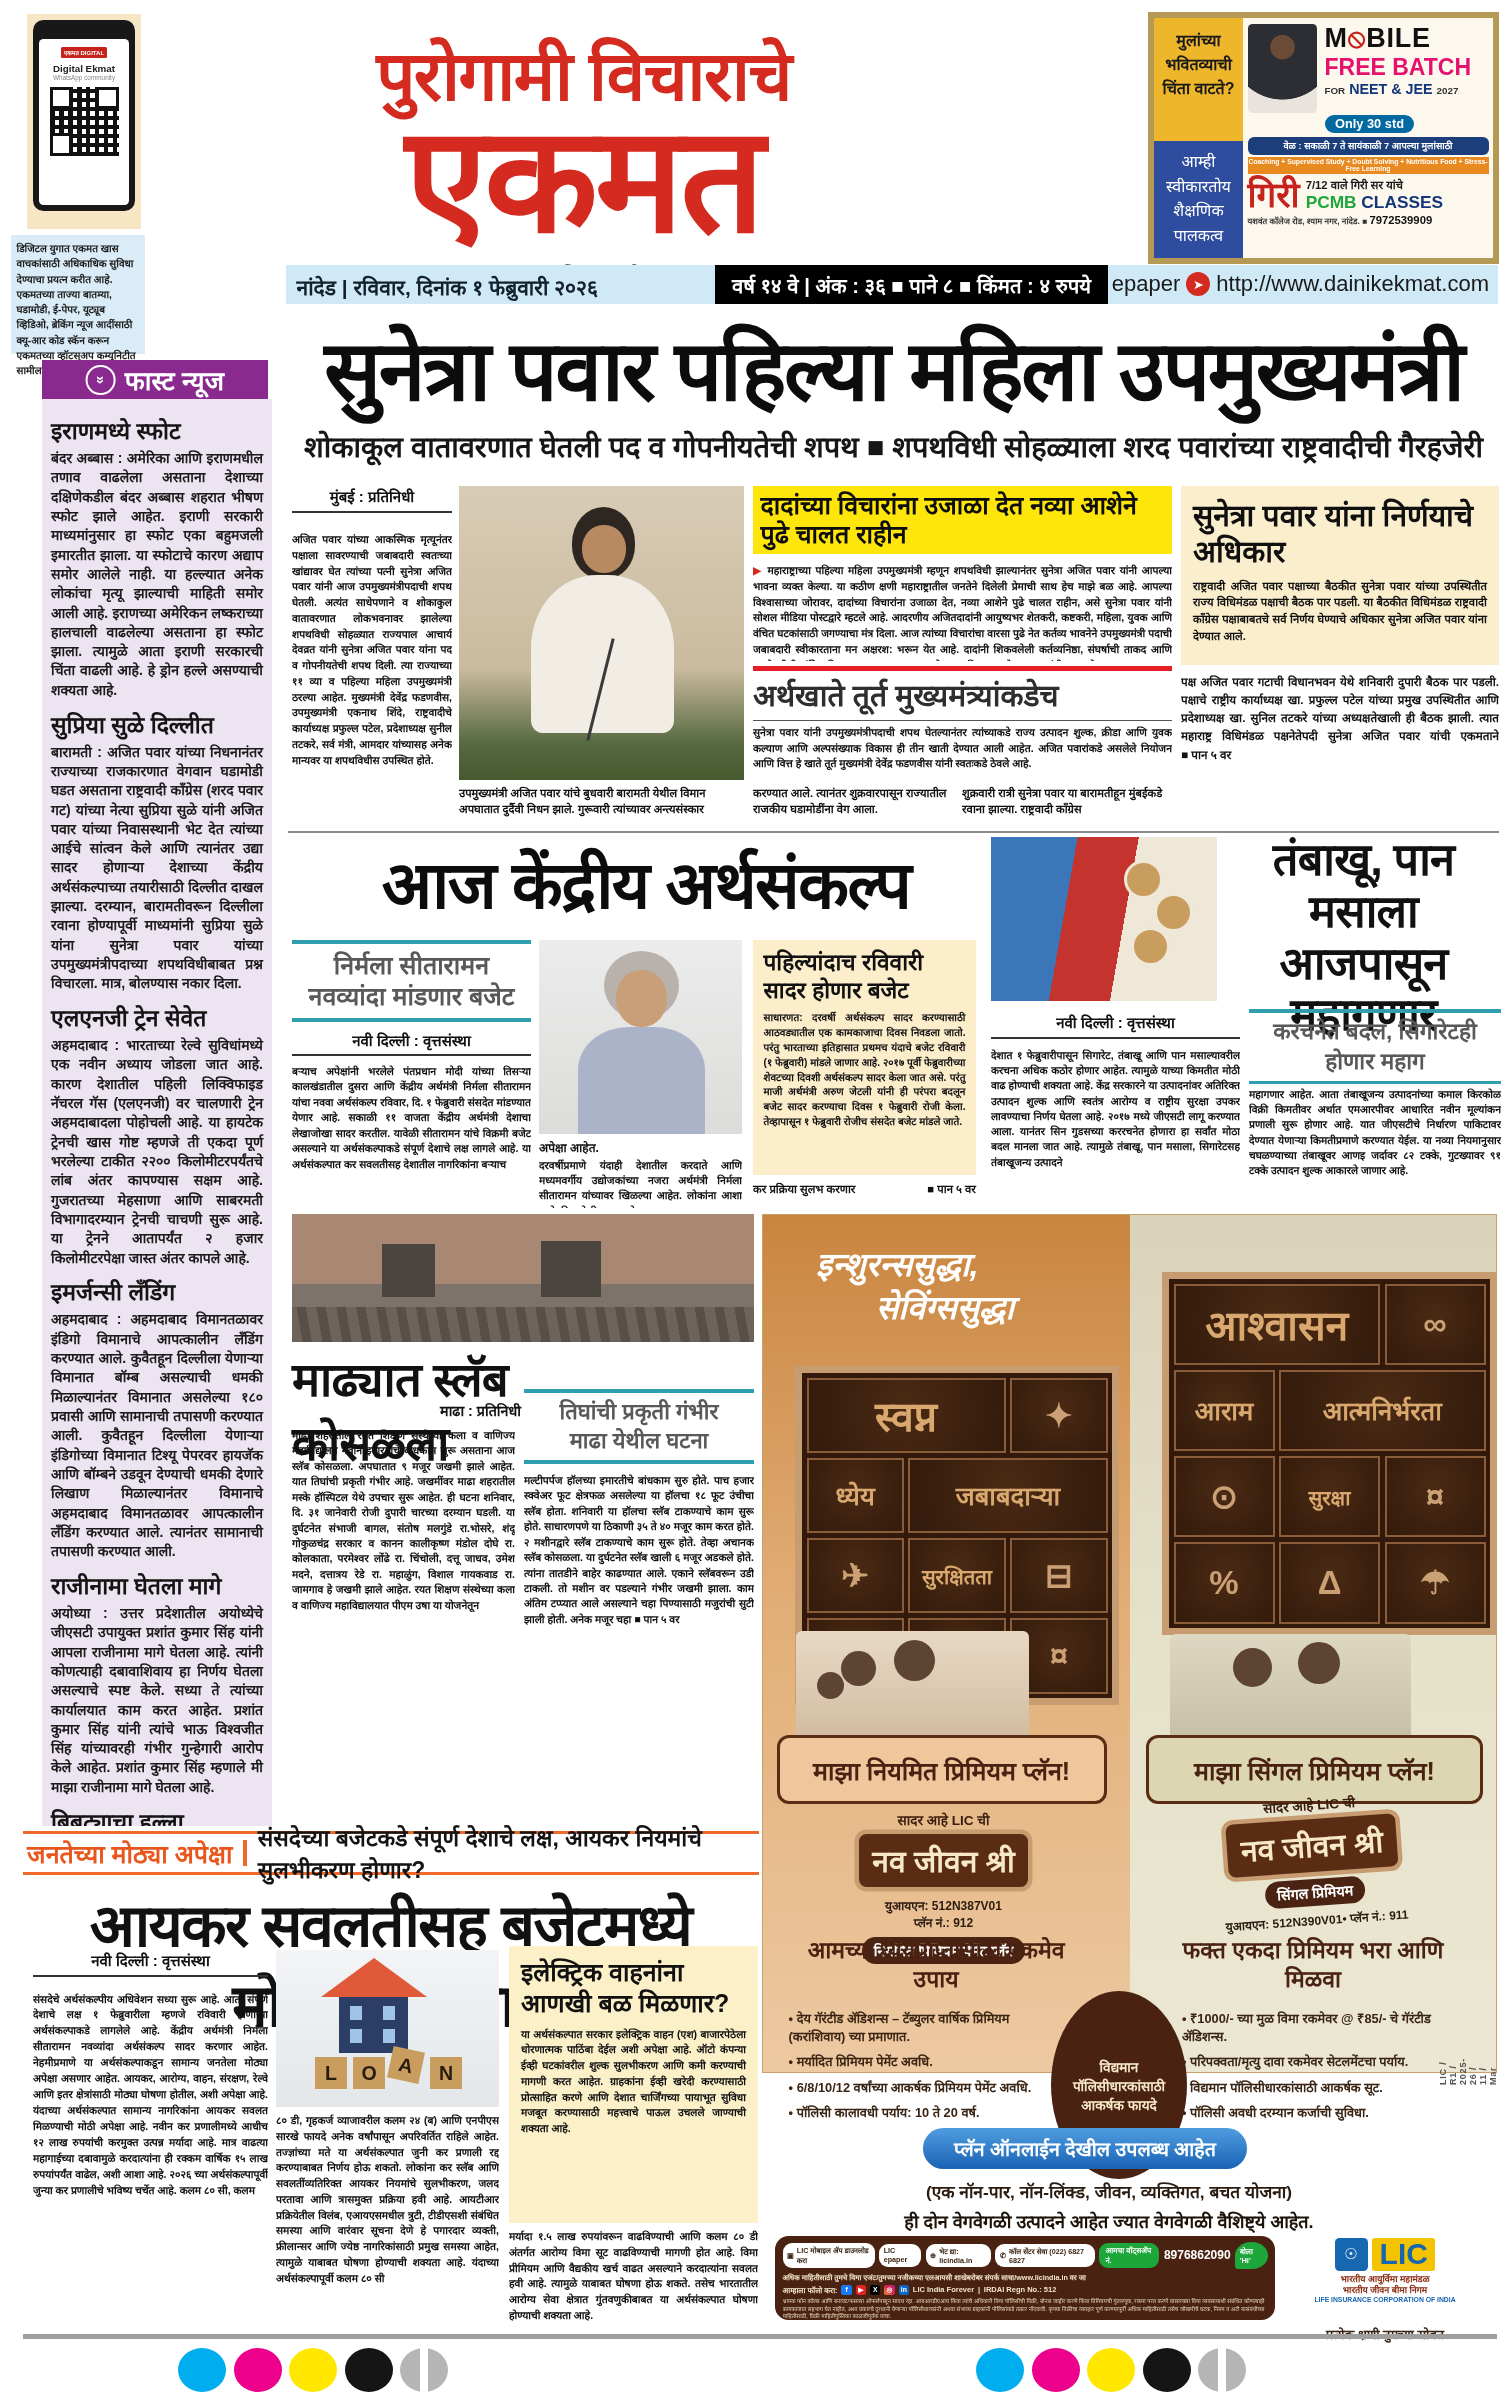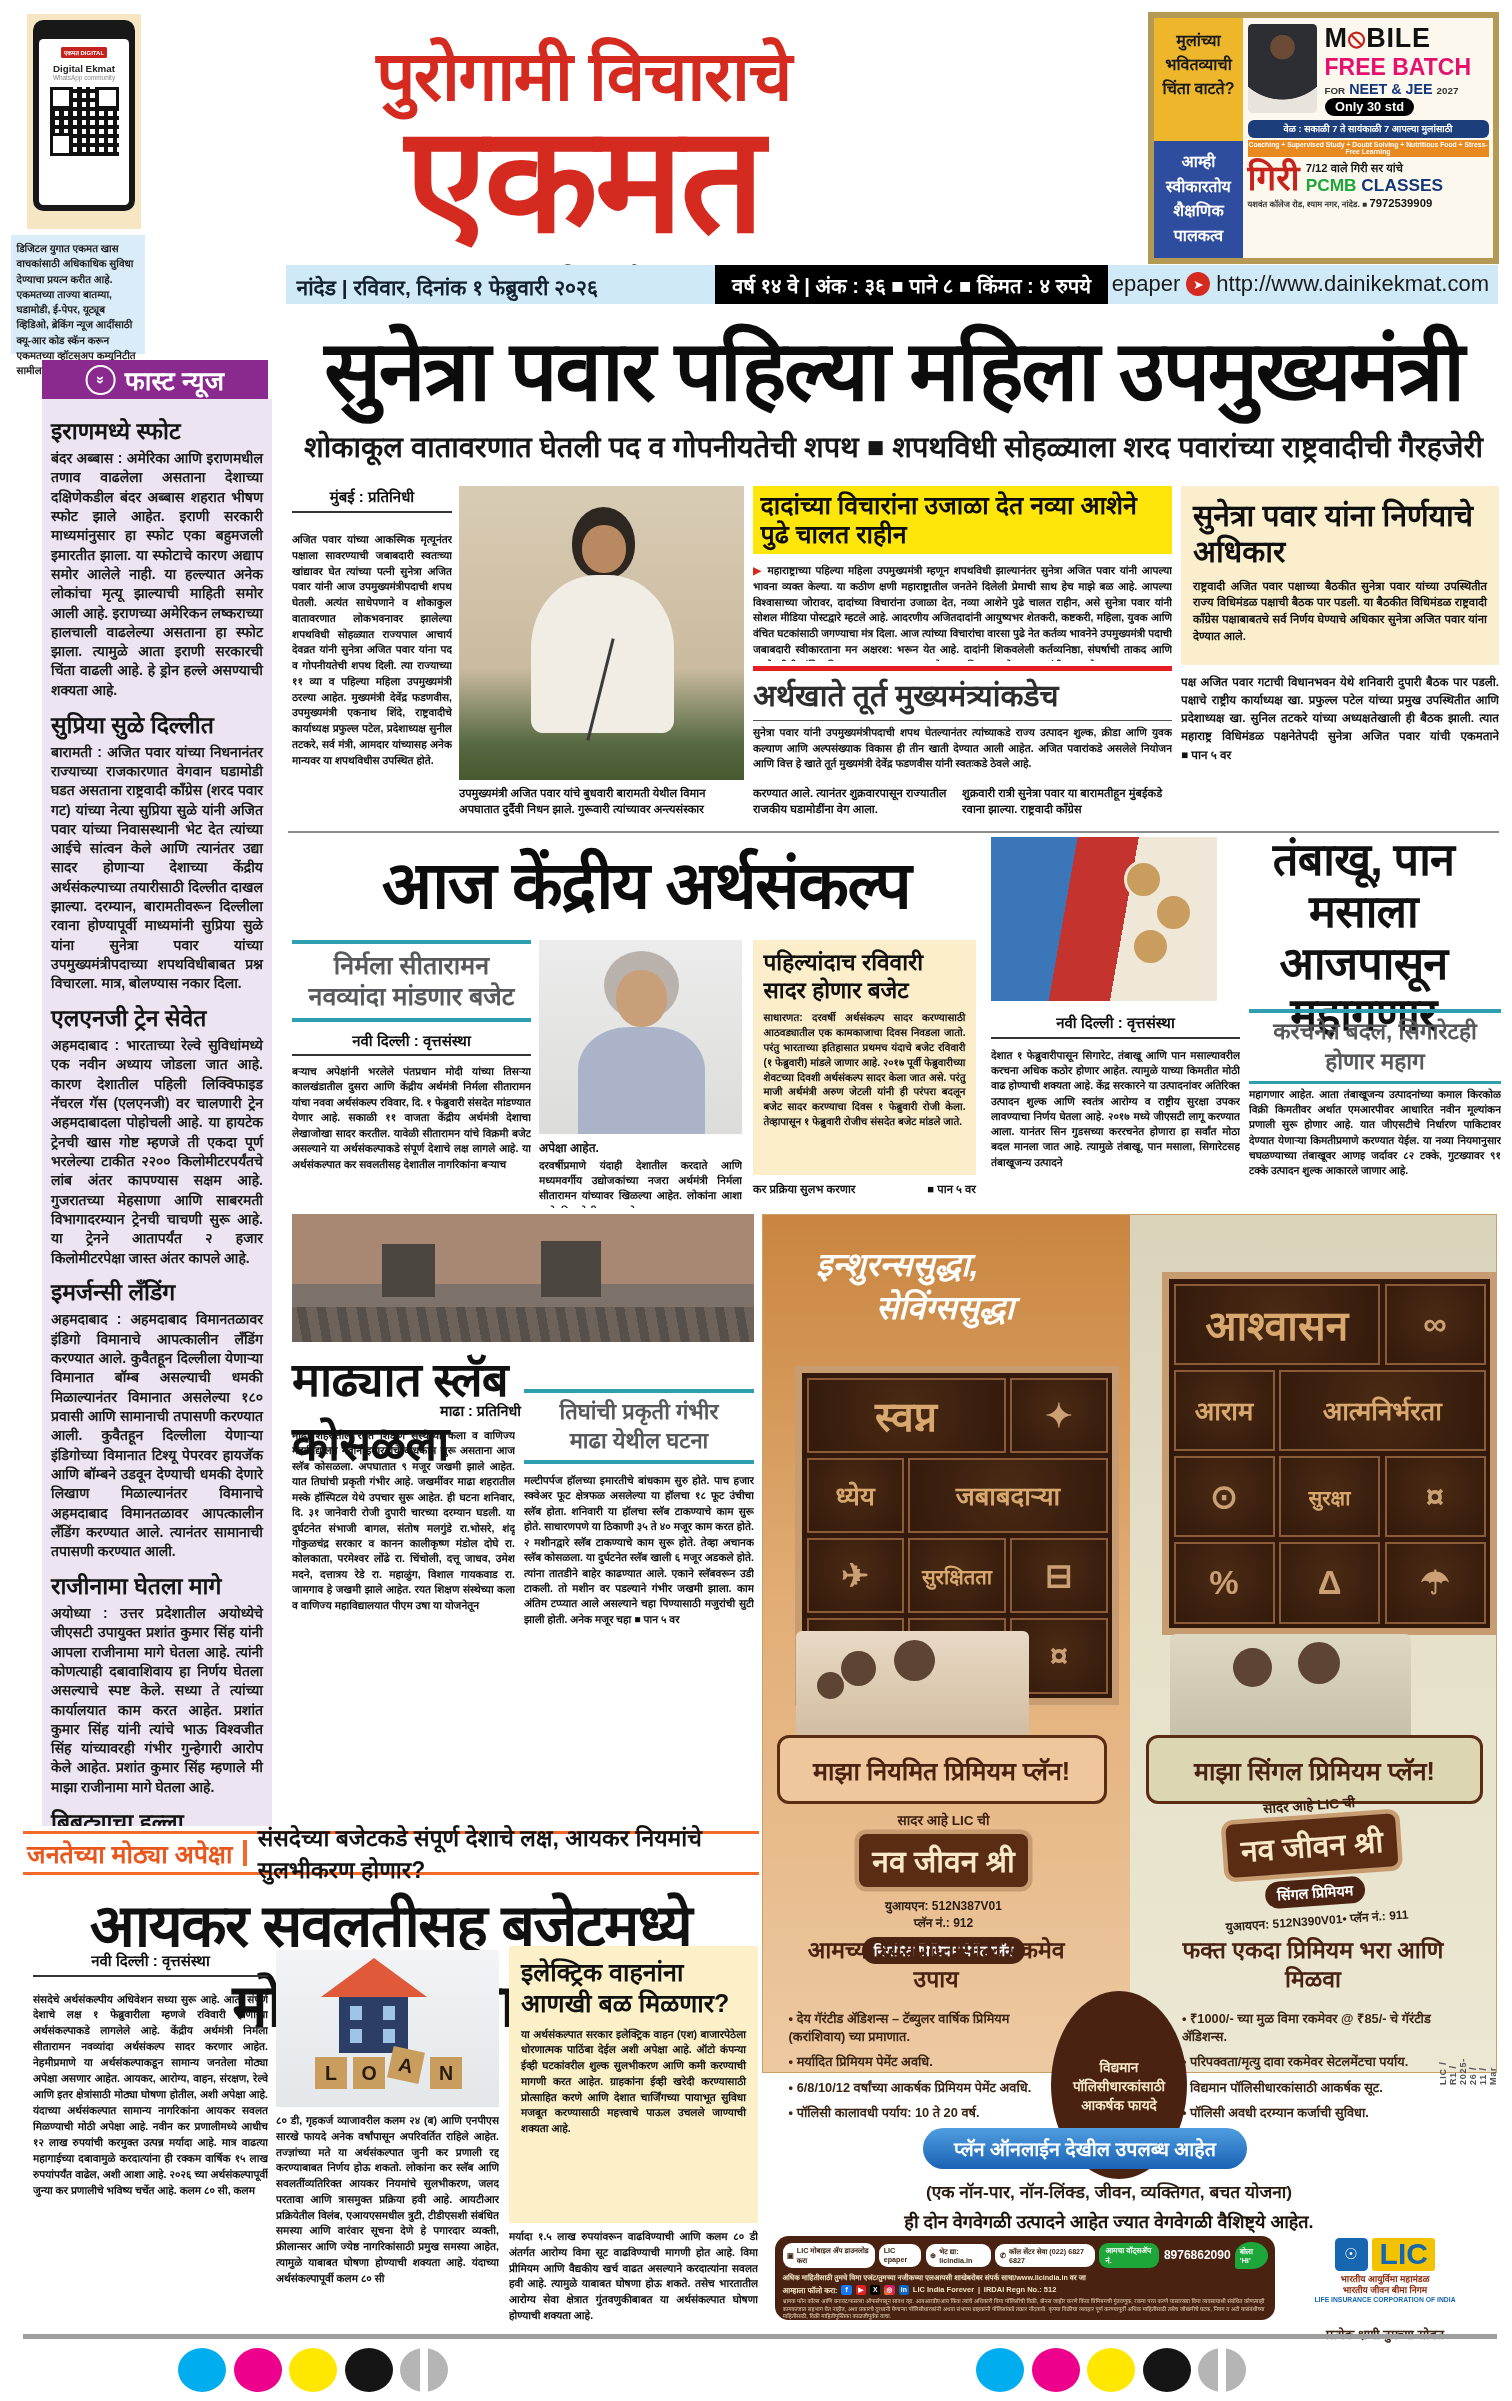--- a/index.html
+++ b/index.html
@@ -25,30 +25,30 @@
   .qr-code i:nth-child(2){right:0;top:0;}
   .qr-code i:nth-child(3){left:0;bottom:0;}
   .qr-note{left:10.5px;top:235px;width:134px;height:119px;background:#d9ecf7;padding:6px 6px;font-size:10.2px;font-weight:700;line-height:1.5;color:#1d1d1d;}
   .m-tag{left:286px;top:25.6px;width:595px;text-align:center;font-size:69px;font-weight:900;color:#d42a20;letter-spacing:-1.5px;}
   .m-title{left:286px;top:102px;width:595px;text-align:center;font-size:148px;line-height:1.05;font-weight:900;color:#d42a20;letter-spacing:-3px;}
   .m-founder{left:286px;top:262px;width:595px;text-align:center;font-size:17.3px;font-weight:700;color:#222;}
   
   .coach{left:1148px;top:12px;width:351px;height:252px;border:6.8px solid #b49a55;background:#fdf8ee;display:flex;}
   .coach-left{width:89px;display:flex;flex-direction:column;}
   .coach-worry{background:#eeb62b;color:#1a1a1a;font-weight:900;font-size:16px;text-align:center;padding:10.5px 3px;line-height:1.5;flex:1.1;}
-  .coach-accept{background:#2f4d9e;color:#fff;font-weight:700;font-size:16px;text-align:center;padding:9px 3px;line-height:1.55;flex:1;}
+  .coach-accept{background:#2f4d9e;color:#fff;font-weight:400;font-size:16px;text-align:center;padding:9px 3px;line-height:1.55;flex:1;}
   .coach-right{flex:1;position:relative;padding:4.5px 4.5px 3px;}
   .coach-man{position:absolute;left:4.5px;top:6px;width:69px;height:89px;border-radius:4.5px;
      background:radial-gradient(circle at 50% 26%,#6b4a36 16%,#2d2d34 17% 70%,#e8e4dd 71%);}
   .coach-mobile{margin-left:77px;font-size:27px;font-weight:900;color:#111;letter-spacing:0.8px;}
   .coach-mobile b{color:#c6231d;}
   .coach-free{margin-left:77px;font-size:23px;font-weight:900;color:#e5116e;}
   .coach-neet{margin-left:77px;font-size:14.3px;font-weight:900;color:#13367a;}
   .coach-neet .fr{color:#333;font-size:9.8px;}
-  .coach-only{margin-left:77px;display:inline-block;background:#000000;color:#fff;font-weight:800;font-size:12.8px;padding:1.5px 10.5px;border-radius:9px;margin-top:1px;}
+  .coach-only{margin-left:77px;display:inline-block;background:#0369a1;color:#fff;font-weight:800;font-size:12.8px;padding:1.5px 10.5px;border-radius:9px;margin-top:18px;}
   .coach-time{margin-top:4.5px;background:#1c3f7c;color:#fff;font-size:9.4px;font-weight:700;text-align:center;border-radius:6px;padding:2.3px 1.5px;}
   .coach-feat{margin-top:2.3px;background:#e88a1f;color:#fff;font-size:6.8px;font-weight:700;text-align:center;padding:1.5px 0.8px;}
   .coach-bottom{display:flex;align-items:center;margin-top:3px;}
   .coach-giri{color:#c6231d;font-size:35px;font-weight:900;line-height:1;}
   .coach-b2{margin-left:6px;}
   .coach-712{font-size:11.3px;font-weight:800;color:#1a1a1a;}
   .coach-pcmb{font-size:17.3px;font-weight:900;}
   .coach-pcmb .g{color:#1da63a;}
   .coach-pcmb .b{color:#13367a;}
   .coach-addr{font-size:8.3px;font-weight:700;color:#333;margin-top:1.5px;}

